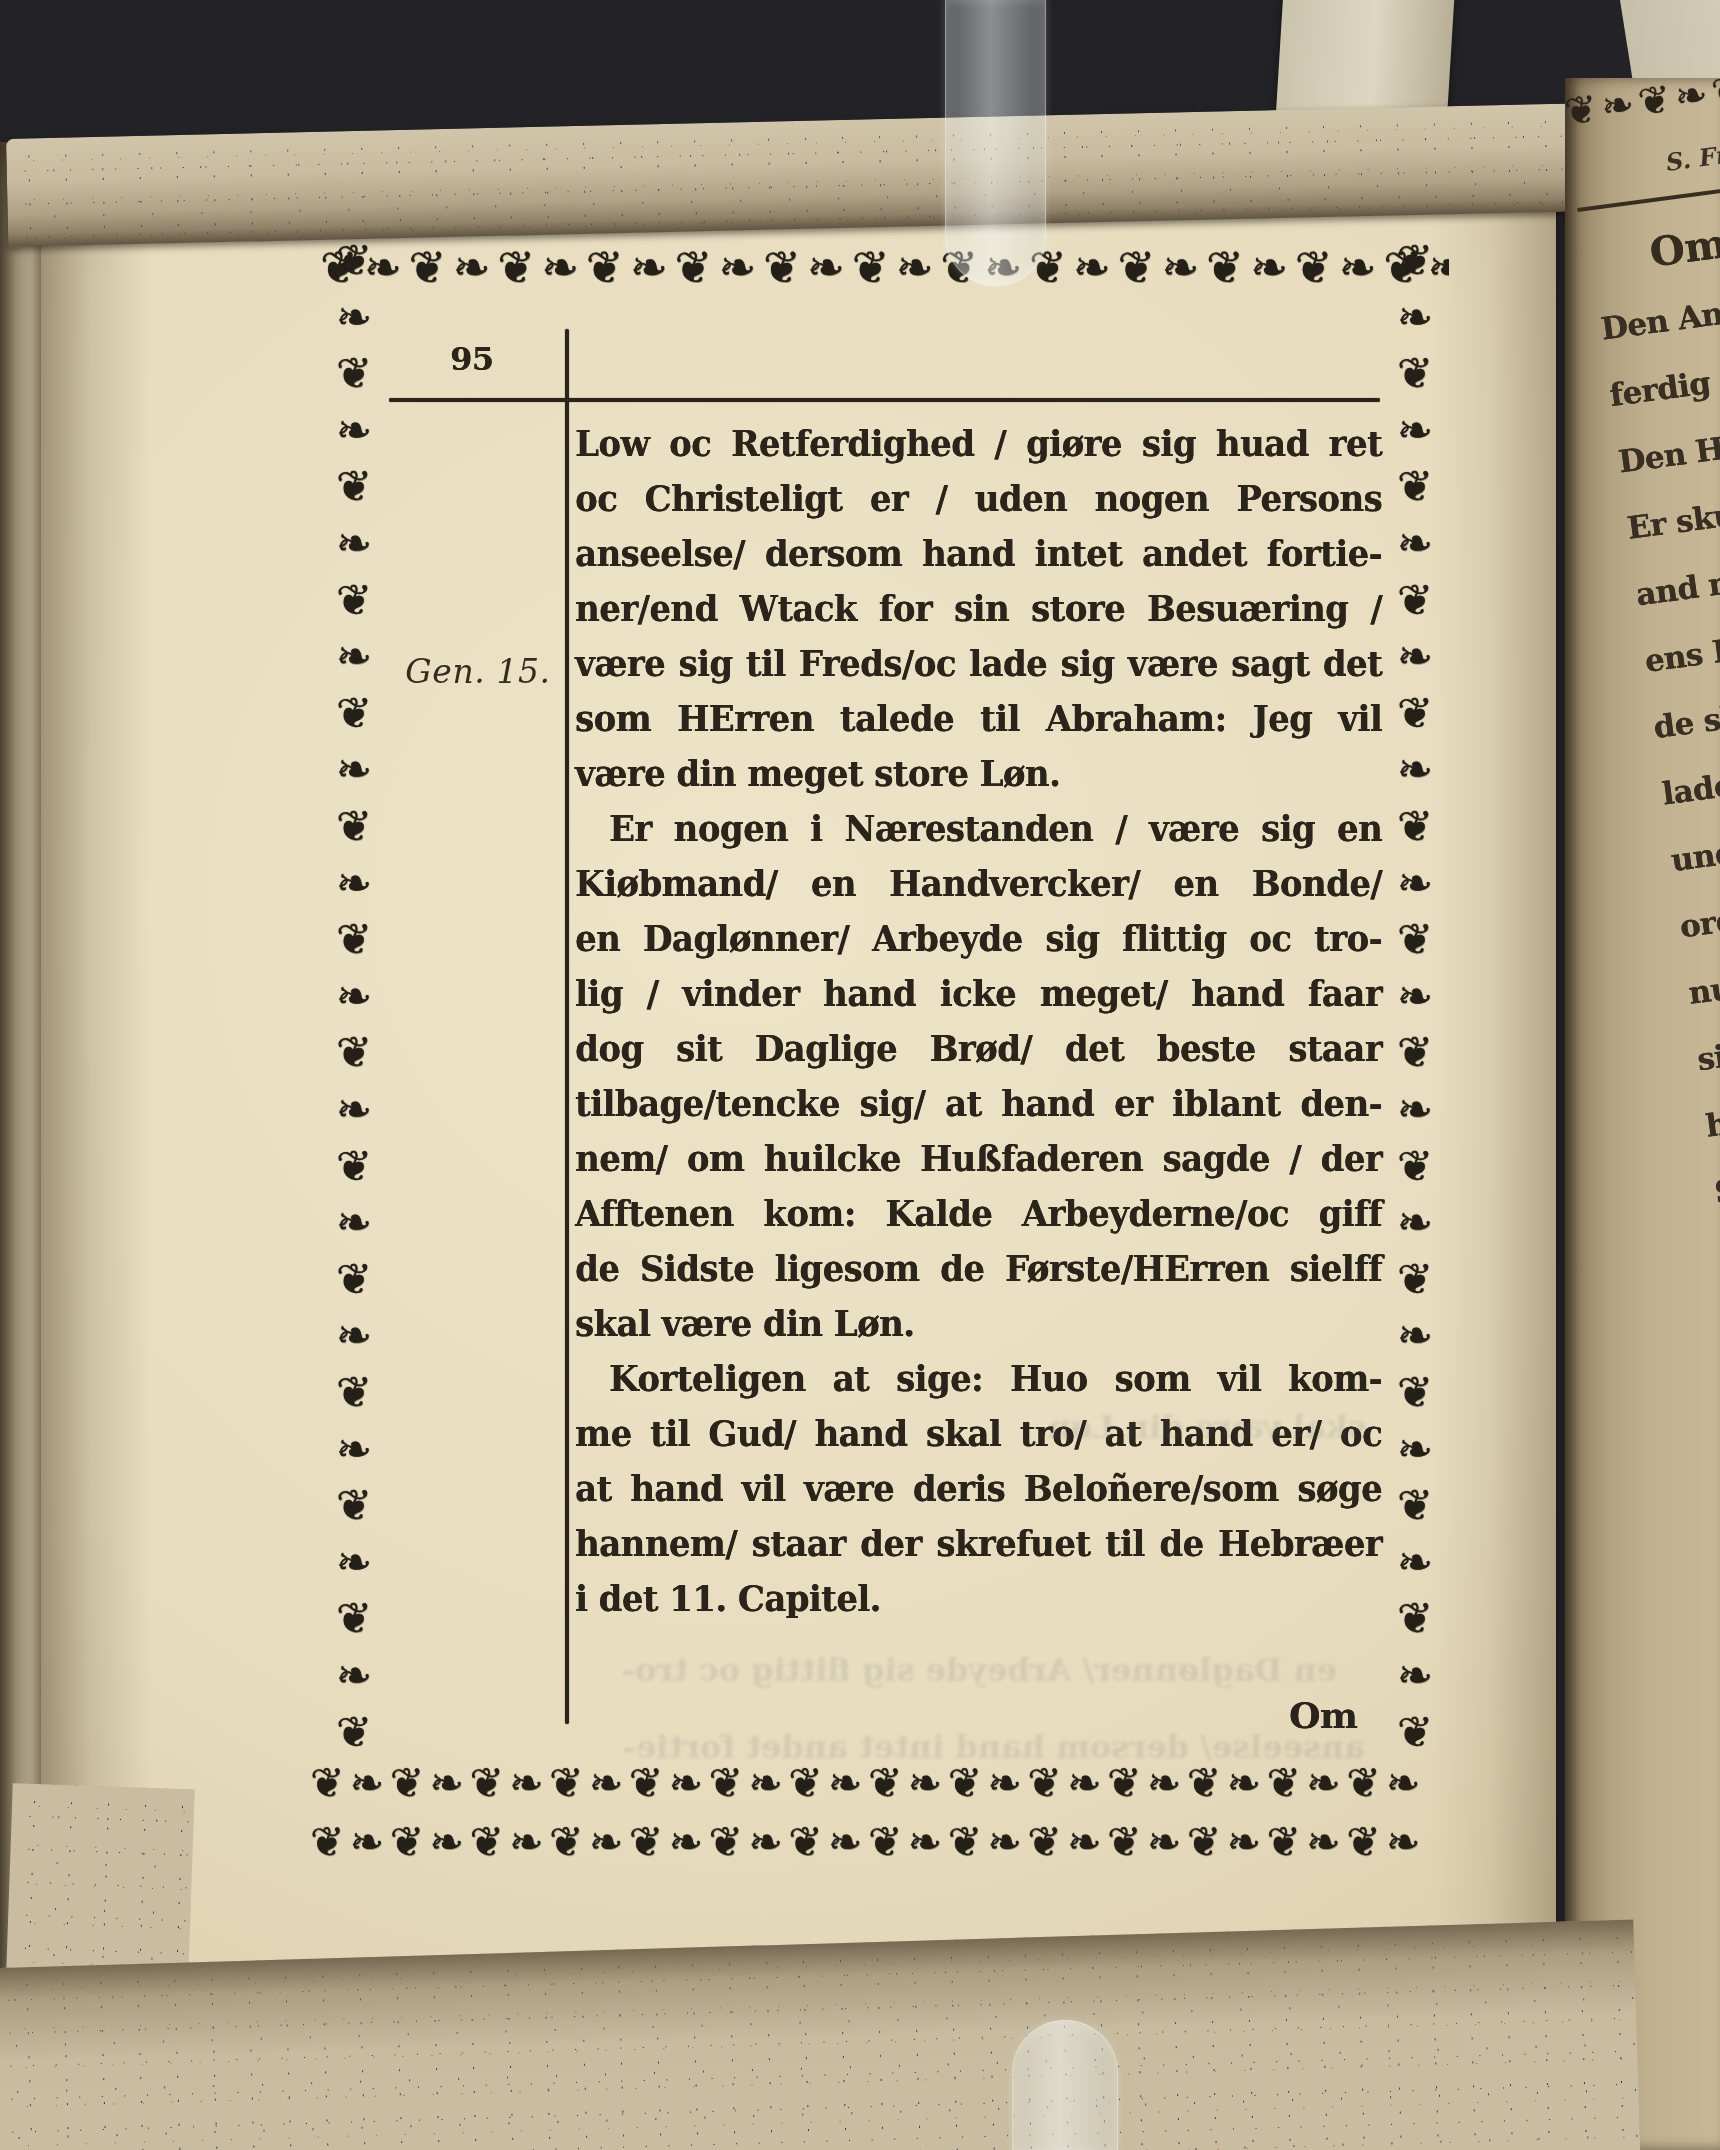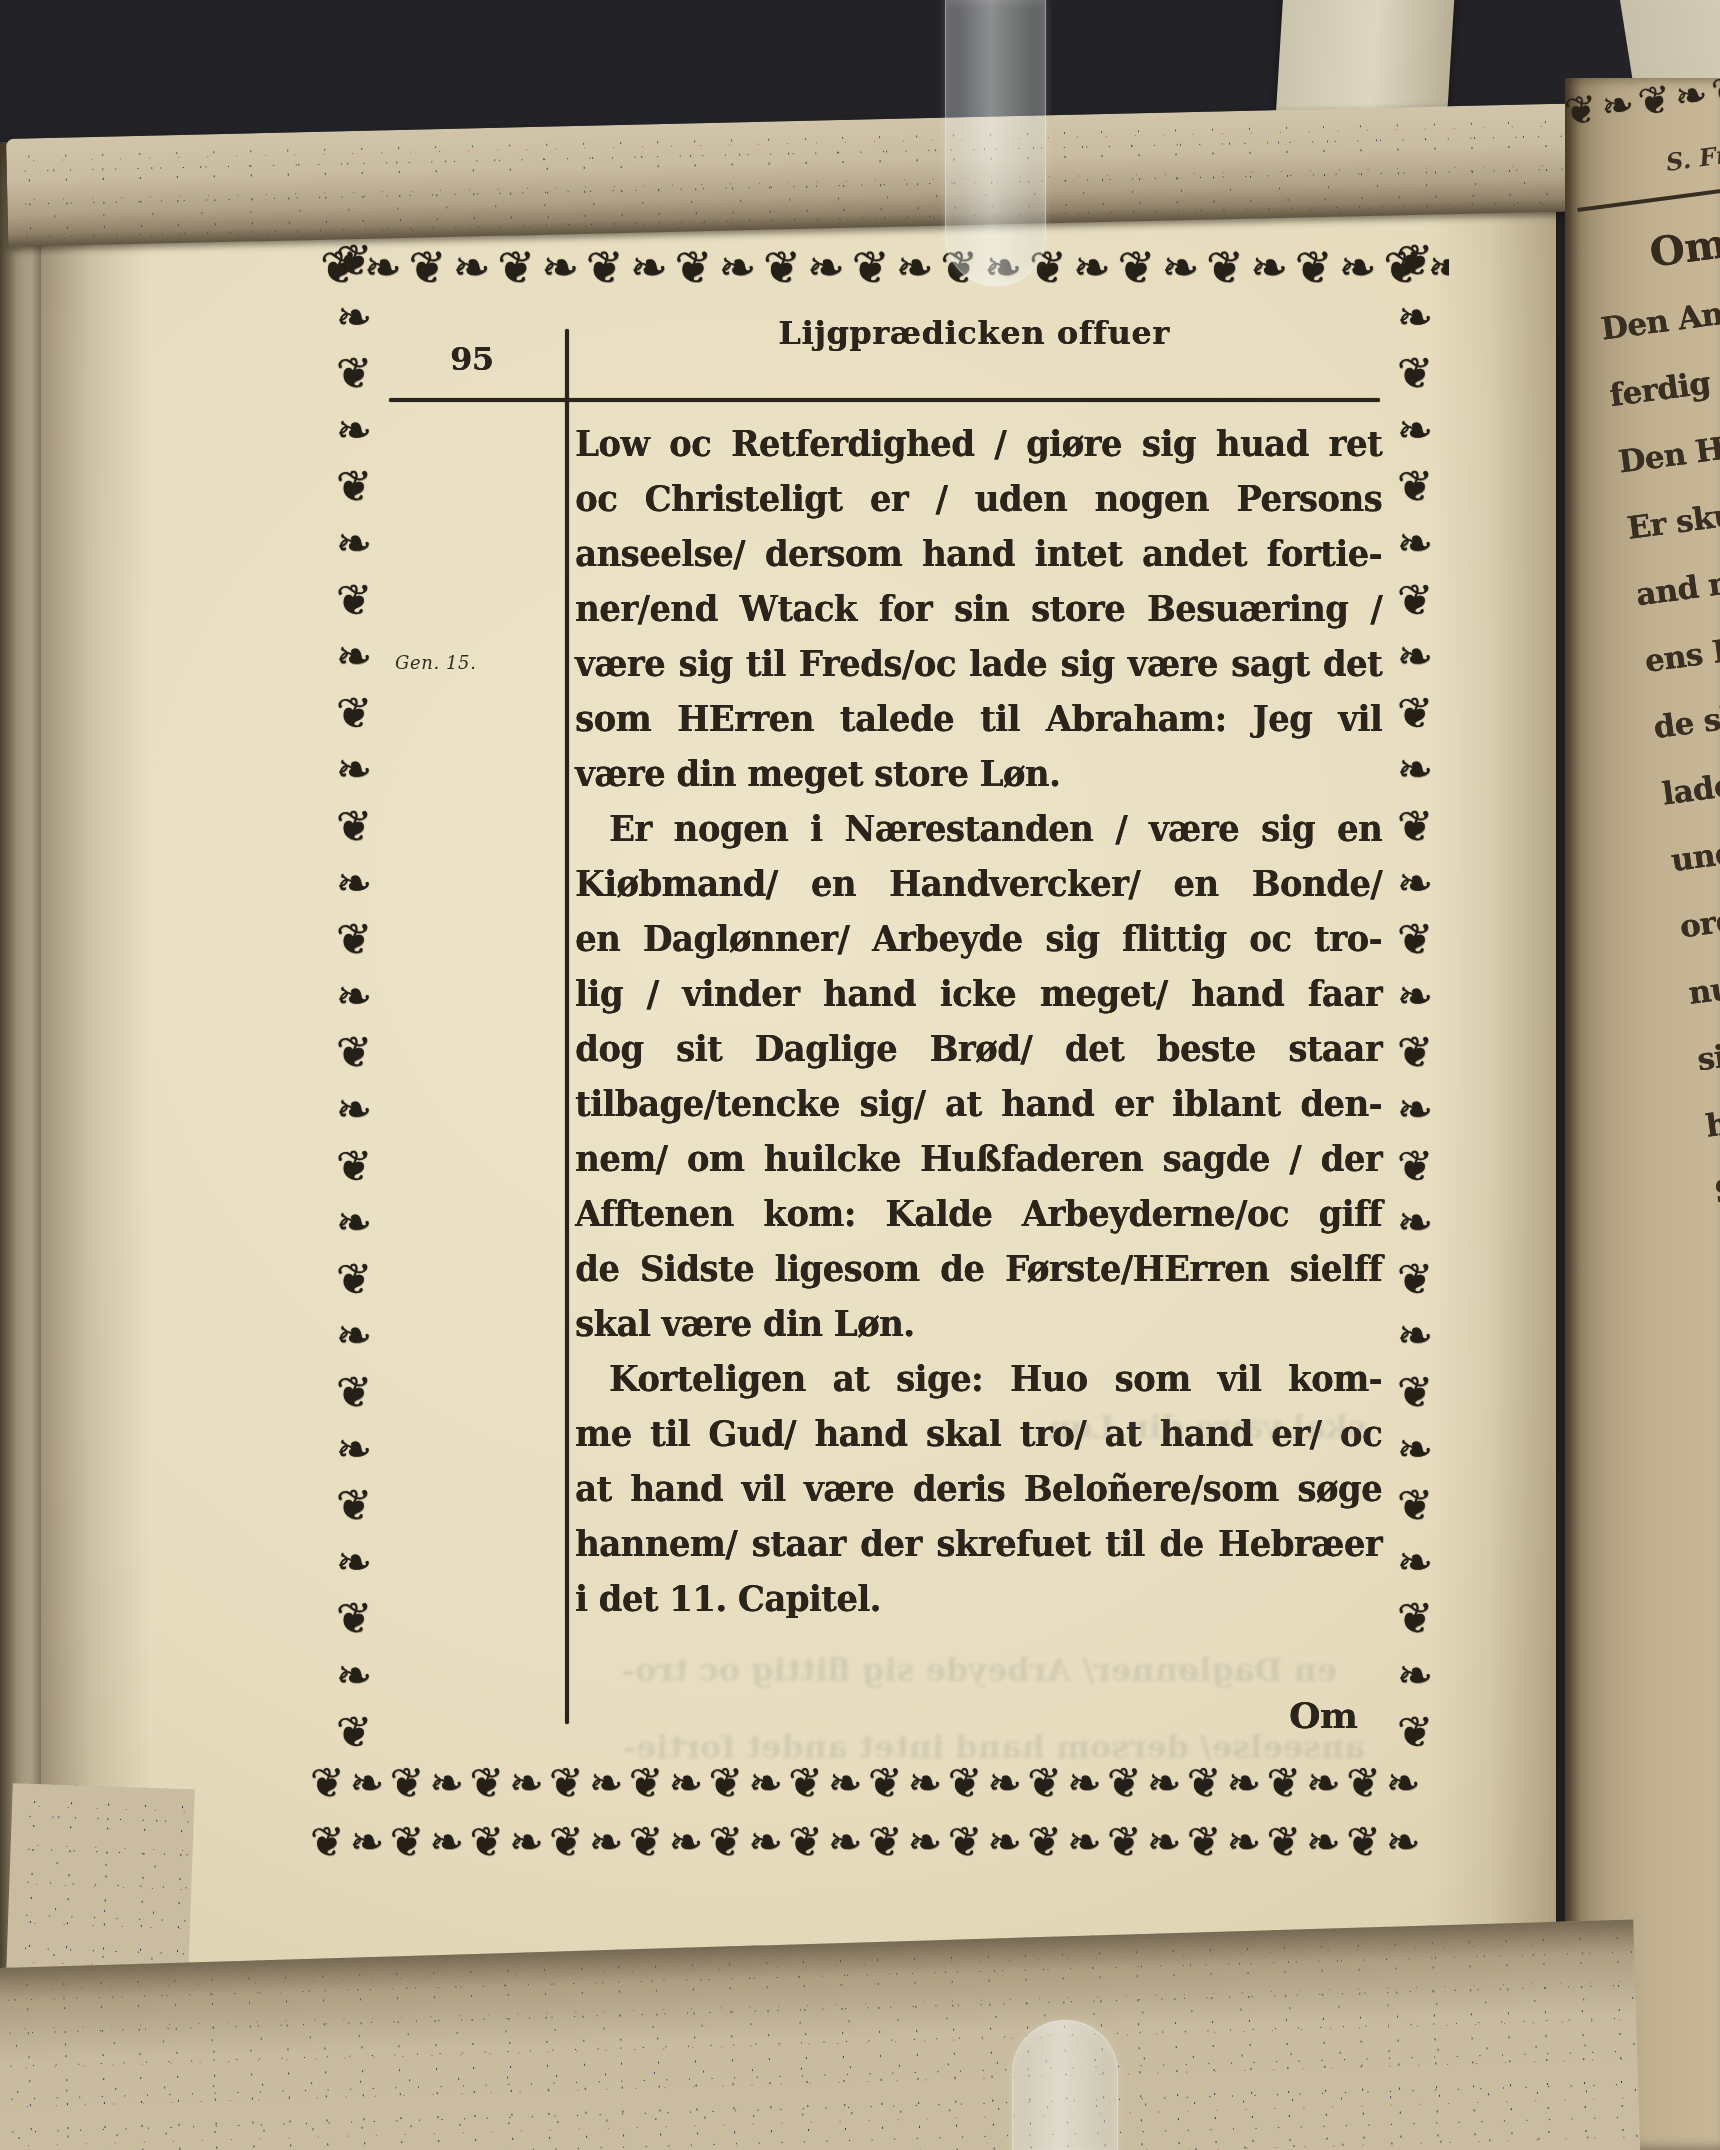--- a/index.html
+++ b/index.html
@@ -105,21 +105,21 @@
 
   
   .blackletter{
     font-family:"DejaVu Serif", serif;font-weight:bold;color:#2b241a;
     letter-spacing:-0.6px;text-shadow:0.3px 0 0 currentColor;
   }
   .page-number{left:409px;top:174px;width:99px;font-size:32px;}
   .running-title{left:530px;top:148px;width:806px;text-align:center;font-size:32px;letter-spacing:0.6px;}
   .header-rule{left:348px;top:232px;width:991px;height:3.9px;background:#2b241a;border-radius:1.7px;box-shadow:0 0 1.1px rgba(40,32,20,.8);}
   .col-divider{left:524px;top:163px;width:3.9px;height:1395px;background:#2b241a;border-radius:1.7px;box-shadow:0 0 1.1px rgba(40,32,20,.8);}
-  .margin-note{left:354px;top:486px;width:166px;font-size:18px;font-style:italic;font-weight:normal;color:#342c1f;letter-spacing:0.6px;}
+  .margin-note{left:354px;top:486px;width:166px;font-size:33px;font-style:italic;font-weight:normal;color:#342c1f;letter-spacing:0.6px;text-align:center;}
 
   
   .textblock{left:534px;top:249px;width:807px;}
   .textblock .line{
     height:55px;line-height:55px;font-size:34px;white-space:nowrap;
     text-align:justify;text-align-last:justify;transform:scaleY(1.05);transform-origin:left top;
   }
   .textblock .line.short{text-align-last:left;}
   .textblock .line.indent{padding-left:34px;}
   .catchword{left:1248px;top:1528px;font-size:36px;}
@@ -172,21 +172,20 @@
     <div class="abs ghost ghost2">skal være din Løn.</div>
     <div class="abs ghost ghost3">anseelse/ dersom hand intet andet fortie-</div>
 
     <div class="abs orn orn-top">❦❧❦❧❦❧❦❧❦❧❦❧❦❧❦❧❦❧❦❧❦❧❦❧❦❧❦❧</div>
     <div class="abs orn orn-left">❦❧❦❧❦❧❦❧❦❧❦❧❦❧❦❧❦❧❦❧❦❧❦❧❦❧❦❧❦❧❦❧</div>
     <div class="abs orn orn-right">❦❧❦❧❦❧❦❧❦❧❦❧❦❧❦❧❦❧❦❧❦❧❦❧❦❧❦❧❦❧❦❧</div>
     <div class="abs orn orn-bottom1">❦❧❦❧❦❧❦❧❦❧❦❧❦❧❦❧❦❧❦❧❦❧❦❧❦❧❦❧</div>
     <div class="abs orn orn-bottom2">❦❧❦❧❦❧❦❧❦❧❦❧❦❧❦❧❦❧❦❧❦❧❦❧❦❧❦❧</div>
 
     <div class="abs blackletter page-number">95</div>
-    <div class="abs blackletter running-title">Lijgprædicken offuer</div>
     <div class="abs header-rule"></div>
     <div class="abs col-divider"></div>
 
     <div class="abs margin-note">Gen. 15.</div>
 
     <div class="abs blackletter textblock">
 
     <div class="line">Low oc Retferdighed / giøre sig huad ret</div>
         <div class="line">oc Christeligt er / uden nogen Persons</div>
         <div class="line">anseelse/ dersom hand intet andet fortie-</div>

